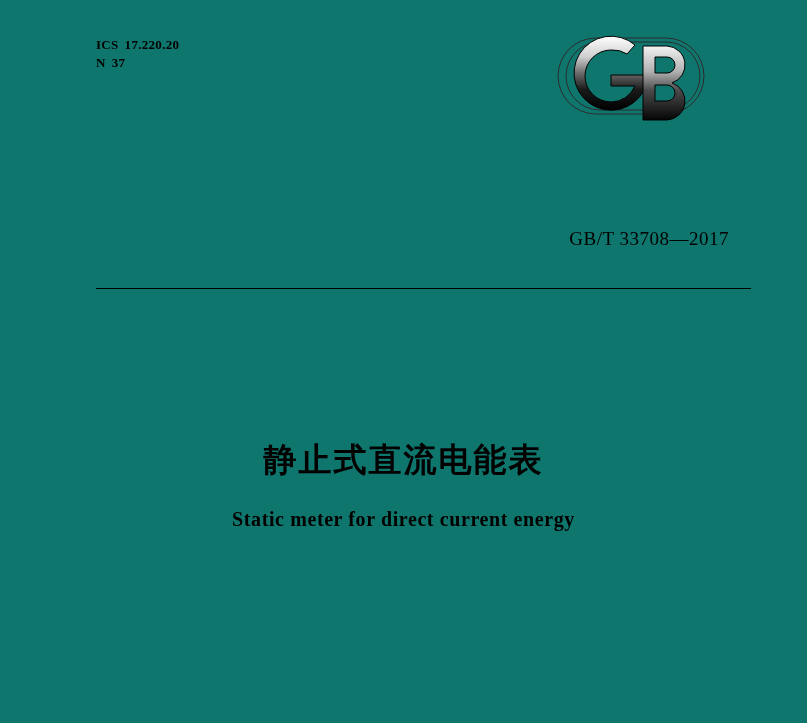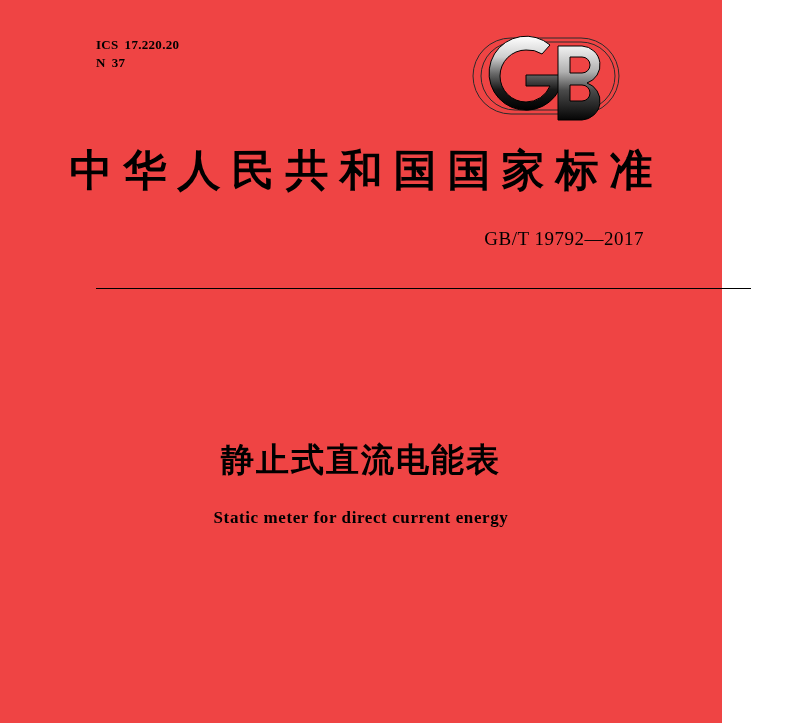--- a/index.html
+++ b/index.html
@@ -9,23 +9,23 @@
   }
   body {
     width: 807px;
     height: 723px;
     font-family: "Liberation Serif", serif;
     color: #000000;
     overflow: hidden;
   }
   .page {
     position: relative;
-    width: 722px;
+    width: 807px;
     height: 723px;
-    background: #ef4444;
+    background: #0f766e;
     box-sizing: border-box;
   }
 
   
   .meta {
     position: absolute;
     left: 96px;
     top: 36px;
     line-height: 1.35;
   }
@@ -102,21 +102,21 @@
     white-space: nowrap;
   }
   .doc-title-en {
     position: absolute;
     left: 0;
     right: 0;
     top: 508px;
     text-align: center;
     font-family: "Liberation Serif", serif;
     font-weight: bold;
-    font-size: 17px;
+    font-size: 20px;
     letter-spacing: 0.6px;
     white-space: nowrap;
   }
 </style>
 </head>
 <body>
 
 <div class="page">
 
   <div class="meta">
@@ -152,22 +152,21 @@
       </g>
 
       <path d="M60 20 a26 26 0 1 0 0 52 a26 26 0 0 0 24 -16 h-24 v-11 h36 v7 a37 37 0 1 1 -12 -37 l-8 9 a26 26 0 0 0 -16 -4 z" fill="url(#gbgrad)" stroke="#000" stroke-width="1"></path>
 
       <path d="M92 16 h24 a19 19 0 0 1 5 37 a19 19 0 0 1 -5 37 h-24 z
                M104 27 v16 h12 a8 8 0 0 0 0 -16 z
                M104 55 v16 h12 a8 8 0 0 0 0 -16 z" fill="url(#gbgrad2)" stroke="#000" stroke-width="1" fill-rule="evenodd"></path>
     </svg>
   </div>
 
-  <div class="cn-title">中华人民共和国国家标准</div>
 
-  <div class="std-no">GB/T 19792—2017</div>
+  <div class="std-no">GB/T 33708—2017</div>
 
   <div class="rule"></div>
 
   <div class="doc-title-cn">静止式直流电能表</div>
   <div class="doc-title-en">Static meter for direct current energy</div>
 
 </div>
 
 </body></html>

